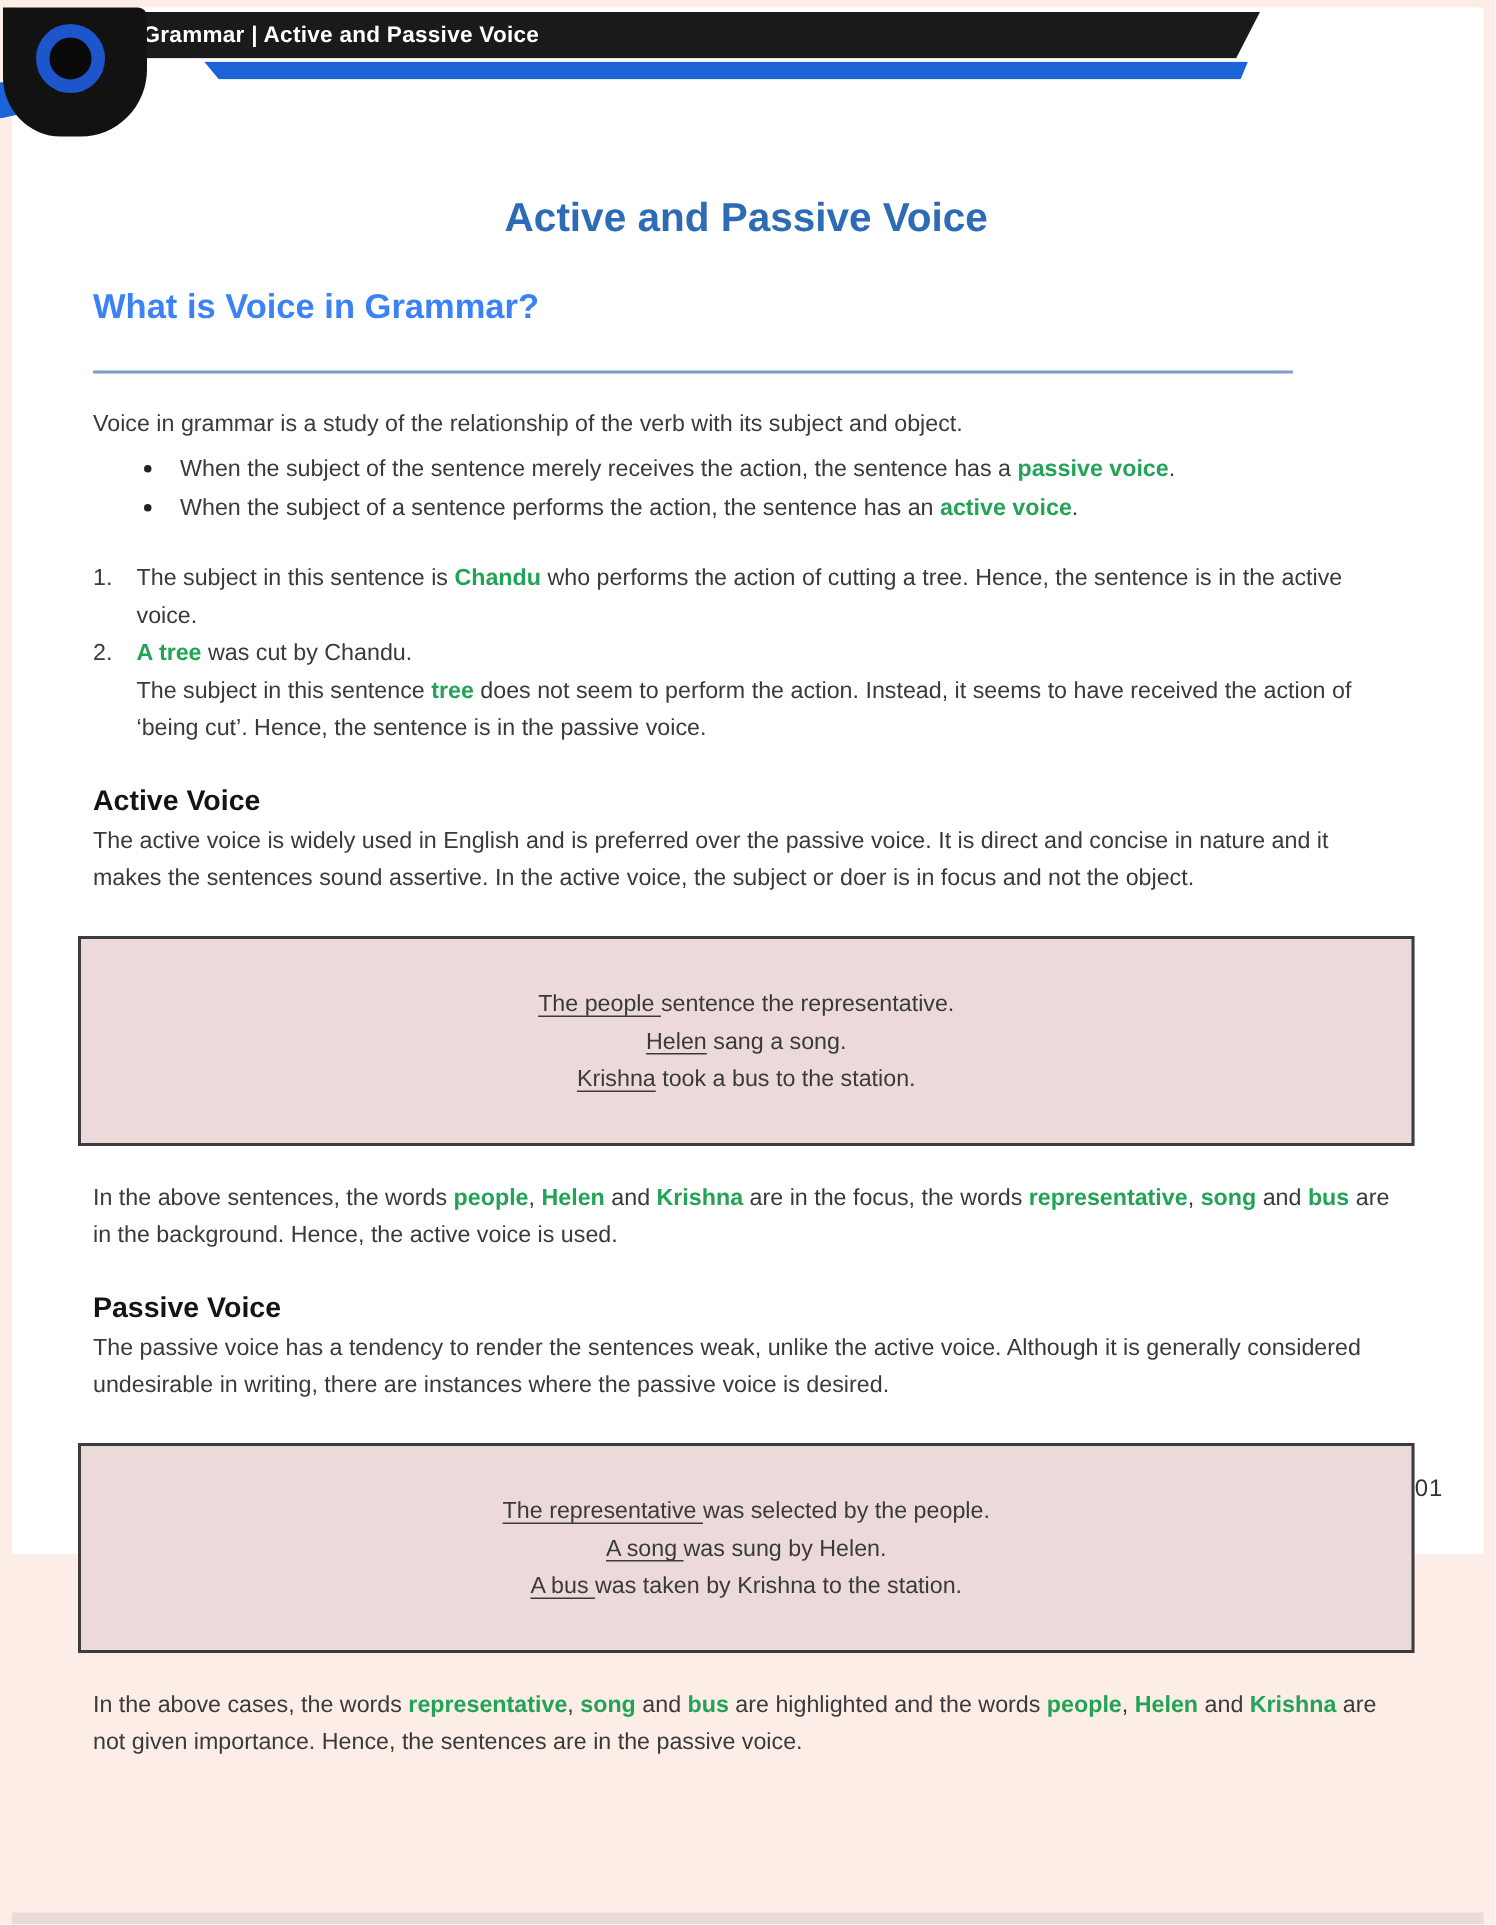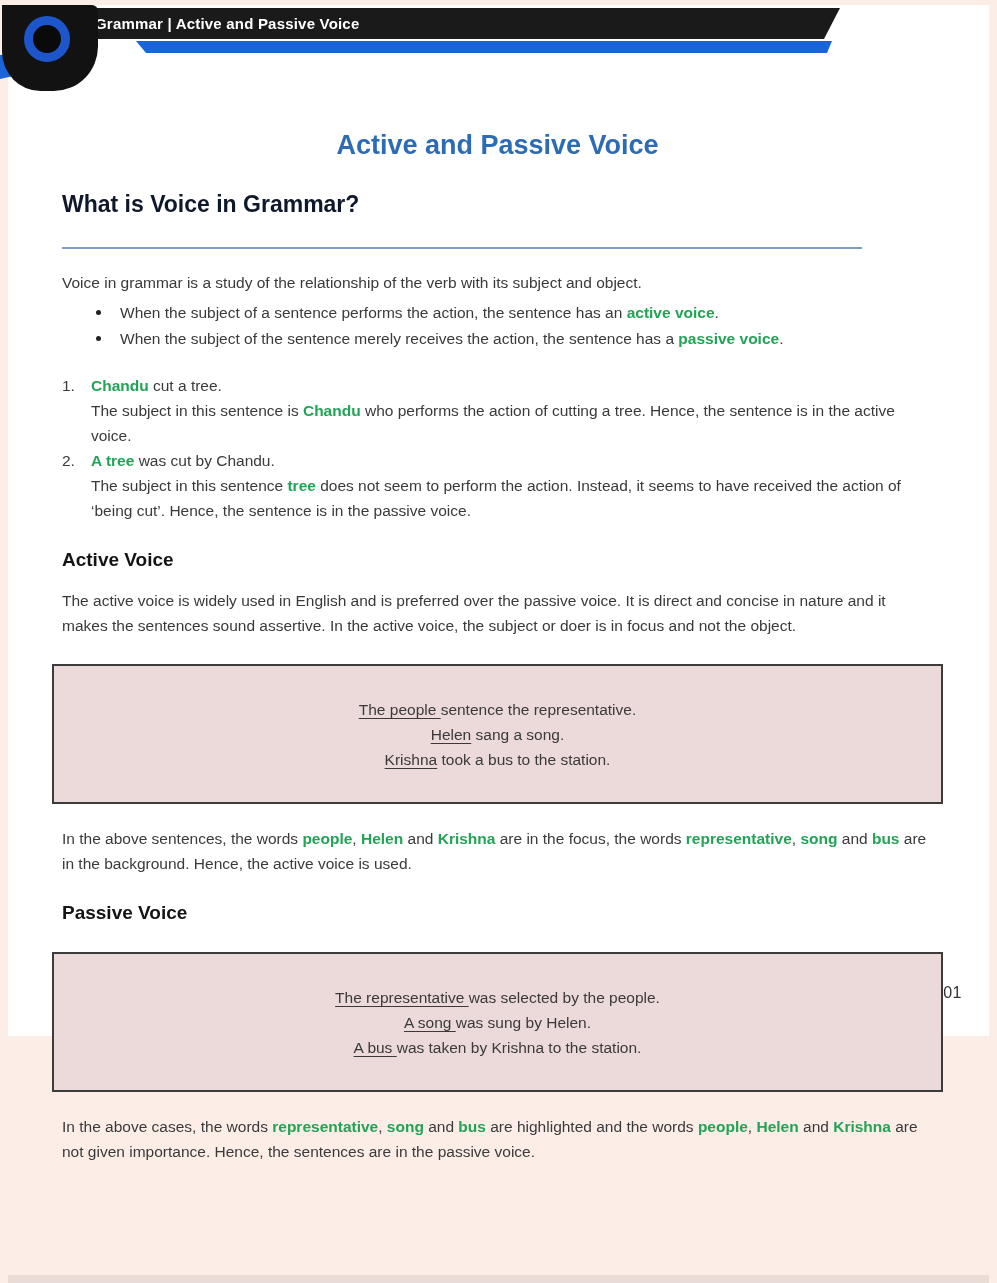--- a/index.html
+++ b/index.html
@@ -51,38 +51,38 @@
   }
   .logo-ring {
     position:absolute; left:22px; top:11px; width:46px; height:46px;
     border:9px solid #1d55cb; border-radius:50%; background:#0a0a0a;
   }
 
   
   .content { padding:0 56px 0 54px; color:#3a3a3a; font-size:15.5px; line-height:25px; }
 
   h1.title { margin-top:40px; text-align:center; color:#2d6cb5; font-size:27px; line-height:32px; font-weight:700; }
-  h2.section { margin-top:29px; color:#0f172a; font-size:23px; line-height:28px; font-weight:700; }
+  h2.section { margin-top:29px; color:#3b82f6; font-size:23px; line-height:28px; font-weight:700; }
   .rule { margin-top:29px; width:800px; height:2px; background:#7e9ec6; }
 
   p.intro { margin-top:21px; }
 
   ul.bullets { margin-top:5px; list-style:none; }
   ul.bullets li { position:relative; padding-left:58px; margin-top:1px; }
   ul.bullets li .dot {
     position:absolute; left:34px; top:10px; width:5px; height:5px;
     border-radius:50%; background:#222222;
   }
 
   ol.numbered { margin-top:22px; list-style:none; }
   ol.numbered li { position:relative; padding-left:29px; }
   ol.numbered li .num { position:absolute; left:0; top:0; }
 
   h3.sub { margin-top:24px; color:#141414; font-size:19px; line-height:26px; font-weight:700; }
-  p.para { margin-top:15px; }
+  p.para { margin-top:0; }
   p.gap  { margin-top:22px; }
 
   .example-box {
     margin:26px -10px 0 -10px;
     background:#ecdada; border:2px solid #3c3c3c;
     text-align:center; padding:31px 20px 30px 20px;
   }
 
   .green, .g { color:#22a356; font-weight:700; }
   .u { text-decoration:underline; text-underline-offset:3px; }
@@ -114,32 +114,31 @@
       <h1 class="title">Active and Passive Voice</h1>
 
       <h2 class="section">What is Voice in Grammar?</h2>
       <div class="rule"></div>
 
       <p class="intro">Voice in grammar is a study of the relationship of the verb with its subject and object.</p>
 
       <ul class="bullets">
         <li>
           <span class="dot"></span>
-          <span><span>When the subject of a sentence performs the action, the sentence has an </span><span class="g">active voice</span><span>.</span></span>
+          <span><span>When the subject of the sentence merely receives the action, the sentence has a </span><span class="g">passive voice</span><span>.</span></span>
         </li>
         <li>
           <span class="dot"></span>
-          <span><span>When the subject of the sentence merely receives the action, the sentence has a </span><span class="g">passive voice</span><span>.</span></span>
+          <span><span>When the subject of a sentence performs the action, the sentence has an </span><span class="g">active voice</span><span>.</span></span>
         </li>
       </ul>
 
       <ol class="numbered">
         <li>
           <span class="num">1.</span>
-          <div class="lead"><span class="g">Chandu</span><span> cut a tree.</span></div>
           <div class="expl"><span>The subject in this sentence is </span><span class="g">Chandu</span><span> who performs the action of cutting a tree. Hence, the sentence is in the active voice.</span></div>
         </li>
         <li>
           <span class="num">2.</span>
           <div class="lead"><span class="g">A tree</span><span> was cut by Chandu.</span></div>
           <div class="expl"><span>The subject in this sentence </span><span class="g">tree</span><span> does not seem to perform the action. Instead, it seems to have received the action of ‘being cut’. Hence, the sentence is in the passive voice.</span></div>
         </li>
       </ol>
 
       <h3 class="sub">Active Voice</h3>
@@ -147,20 +146,21 @@
 
       <div class="example-box">
         <div><span class="u">The people </span><span>sentence the representative.</span></div>
         <div><span class="u">Helen</span><span> sang a song.</span></div>
         <div><span class="u">Krishna</span><span> took a bus to the station.</span></div>
       </div>
 
       <p class="para gap"><span>In the above sentences, the words </span><span class="g">people</span><span>, </span><span class="g">Helen</span><span> and </span><span class="g">Krishna</span><span> are in the focus, the words </span><span class="g">representative</span><span>, </span><span class="g">song</span><span> and </span><span class="g">bus</span><span> are in the background. Hence, the active voice is used.</span></p>
 
       <h3 class="sub">Passive Voice</h3>
+      <p class="para">The passive voice has a tendency to render the sentences weak, unlike the active voice. Although it is generally considered undesirable in writing, there are instances where the passive voice is desired.</p>
 
       <div class="example-box">
         <div><span class="u">The representative </span><span>was selected by the people.</span></div>
         <div><span class="u">A song </span><span>was sung by Helen.</span></div>
         <div><span class="u">A bus </span><span>was taken by Krishna to the station.</span></div>
       </div>
 
       <p class="para gap"><span>In the above cases, the words </span><span class="g">representative</span><span>, </span><span class="g">song</span><span> and </span><span class="g">bus</span><span> are highlighted and the words </span><span class="g">people</span><span>, </span><span class="g">Helen</span><span> and </span><span class="g">Krishna</span><span> are not given importance. Hence, the sentences are in the passive voice.</span></p>
 
     </div>

